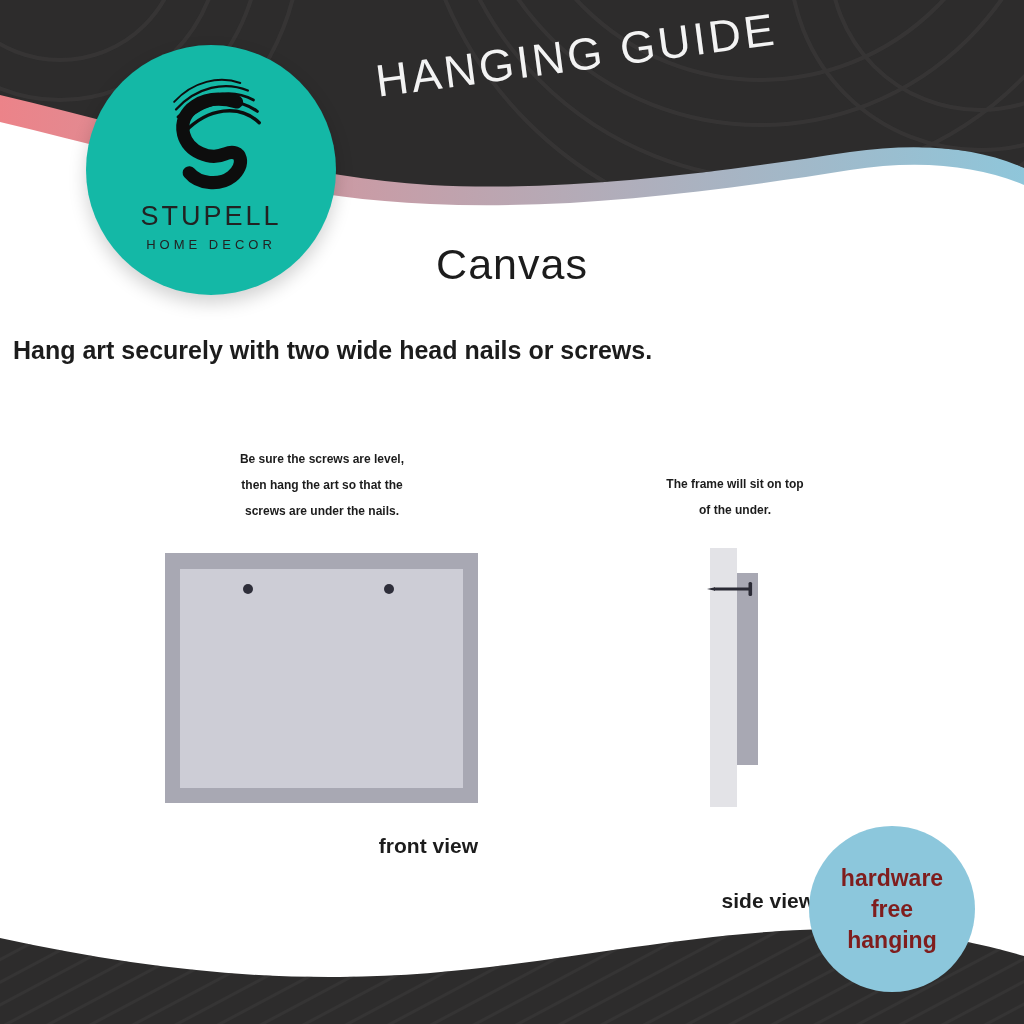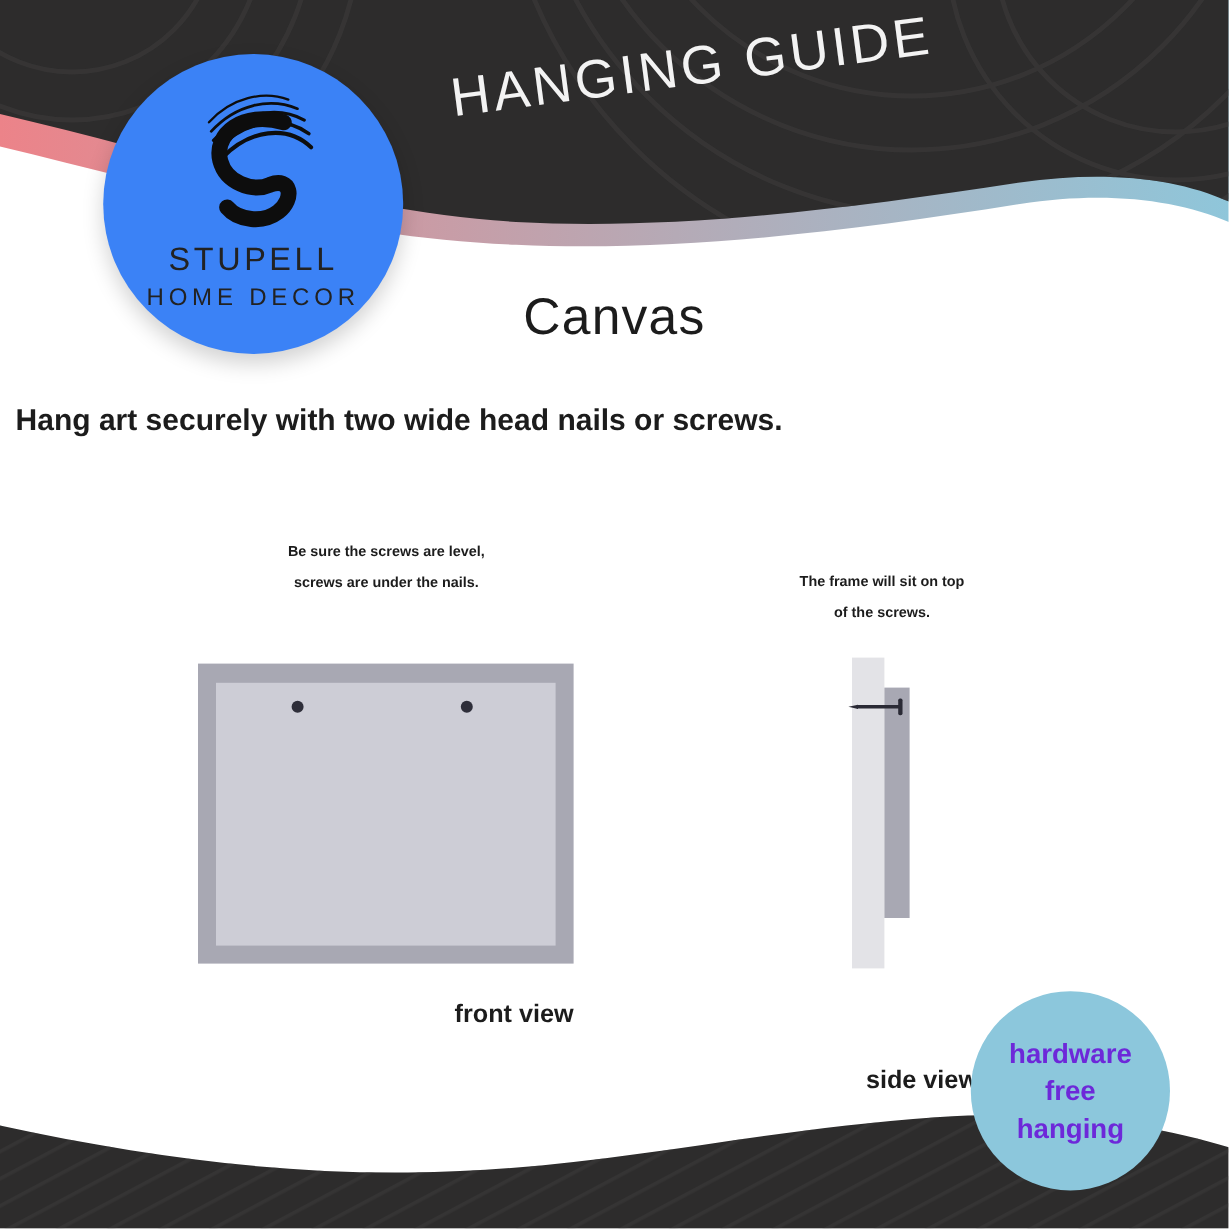--- a/index.html
+++ b/index.html
@@ -11,26 +11,26 @@
   
   .header-svg{position:absolute;top:0;left:0;}
   .hanging-title{
     position:absolute;left:376px;top:56px;width:540px;
     transform:rotate(-7.5deg);transform-origin:left center;
     font-size:45px;letter-spacing:3px;font-weight:400;color:#f3f3f3;
     white-space:nowrap;
   }
   .logo-circle{
     position:absolute;left:86px;top:45px;width:250px;height:250px;border-radius:50%;
-    background:#3b82f6;box-shadow:0 8px 18px rgba(0,0,0,.18);
+    background:#14b8a6;box-shadow:0 8px 18px rgba(0,0,0,.18);
     display:flex;flex-direction:column;align-items:center;
   }
   .logo-circle .s-logo{margin-top:26px;}
   .brand-name{font-size:27px;letter-spacing:3px;color:#222;margin-top:2px;}
-  .brand-tagline{font-size:20px;letter-spacing:4px;color:#222;margin-top:5px;}
+  .brand-tagline{font-size:13px;letter-spacing:4px;color:#222;margin-top:5px;}
   
   .product-type{
     position:absolute;left:0;top:240px;width:1024px;text-align:center;
     font-size:43px;font-weight:400;letter-spacing:1px;
   }
   .instruction{
     position:absolute;left:0;top:336px;width:1024px;
     font-size:25px;font-weight:600;padding-left:13px;
   }
   
@@ -60,21 +60,21 @@
   .side-view{position:absolute;left:0;top:0;}
   .side-wall{position:absolute;left:710px;top:548px;width:27px;height:259px;background:var(--c-wall-gray,#e3e3e7);}
   .side-frame{position:absolute;left:737px;top:573px;width:21px;height:192px;background:var(--c-frame-gray,#a8a8b3);}
   .nail-svg{position:absolute;left:706px;top:580px;}
   
   .bottom-svg{position:absolute;left:0;top:890px;}
   .badge{
     position:absolute;left:809px;top:826px;width:166px;height:166px;border-radius:50%;
     background:var(--c-badge-blue,#8cc7dc);
     display:flex;flex-direction:column;justify-content:center;align-items:center;
-    color:#6d28d9;font-size:23px;font-weight:600;line-height:31px;text-align:center;
+    color:#7f1d1d;font-size:23px;font-weight:600;line-height:31px;text-align:center;
   }
 </style>
 </head>
 <body>
 
 <div class="stage">
 
   <svg class="header-svg" width="1024" height="240" viewBox="0 0 1024 240">
     <defs>
       <linearGradient id="ribbonGrad" x1="0" y1="0" x2="1" y2="0">
@@ -117,34 +117,35 @@
     </svg>
     <div class="brand-name">STUPELL</div>
     <div class="brand-tagline">HOME DECOR</div>
   </div>
 
   <div class="product-type">Canvas</div>
   <div class="instruction">Hang art securely with two wide head nails or screws.</div>
 
   <div class="note note-front">
     <span>Be sure the screws are level,</span>
+    <span>then hang the art so that the</span>
     <span>screws are under the nails.</span>
   </div>
 
   <div class="front-view">
     <div class="front-canvas">
       <span class="screw screw-left"></span>
       <span class="screw screw-right"></span>
     </div>
   </div>
   <div class="caption caption-front">front view</div>
 
   <div class="note note-side">
     <span>The frame will sit on top</span>
-    <span>of the screws.</span>
+    <span>of the under.</span>
   </div>
 
   <div class="side-view">
     <div class="side-wall"></div>
     <div class="side-frame"></div>
     <svg class="nail-svg" width="50" height="18" viewBox="0 0 50 18">
       <polygon points="1,9 9,7.2 9,10.8" style="fill:var(--c-nail-dark,#2a2a35)"></polygon>
       <line x1="8" y1="9" x2="44" y2="9" stroke-width="2.8" style="stroke:var(--c-nail-dark,#2a2a35)"></line>
       <rect x="42.5" y="2" width="3.6" height="14" rx="1.5" style="fill:var(--c-nail-dark,#2a2a35)"></rect>
     </svg>

